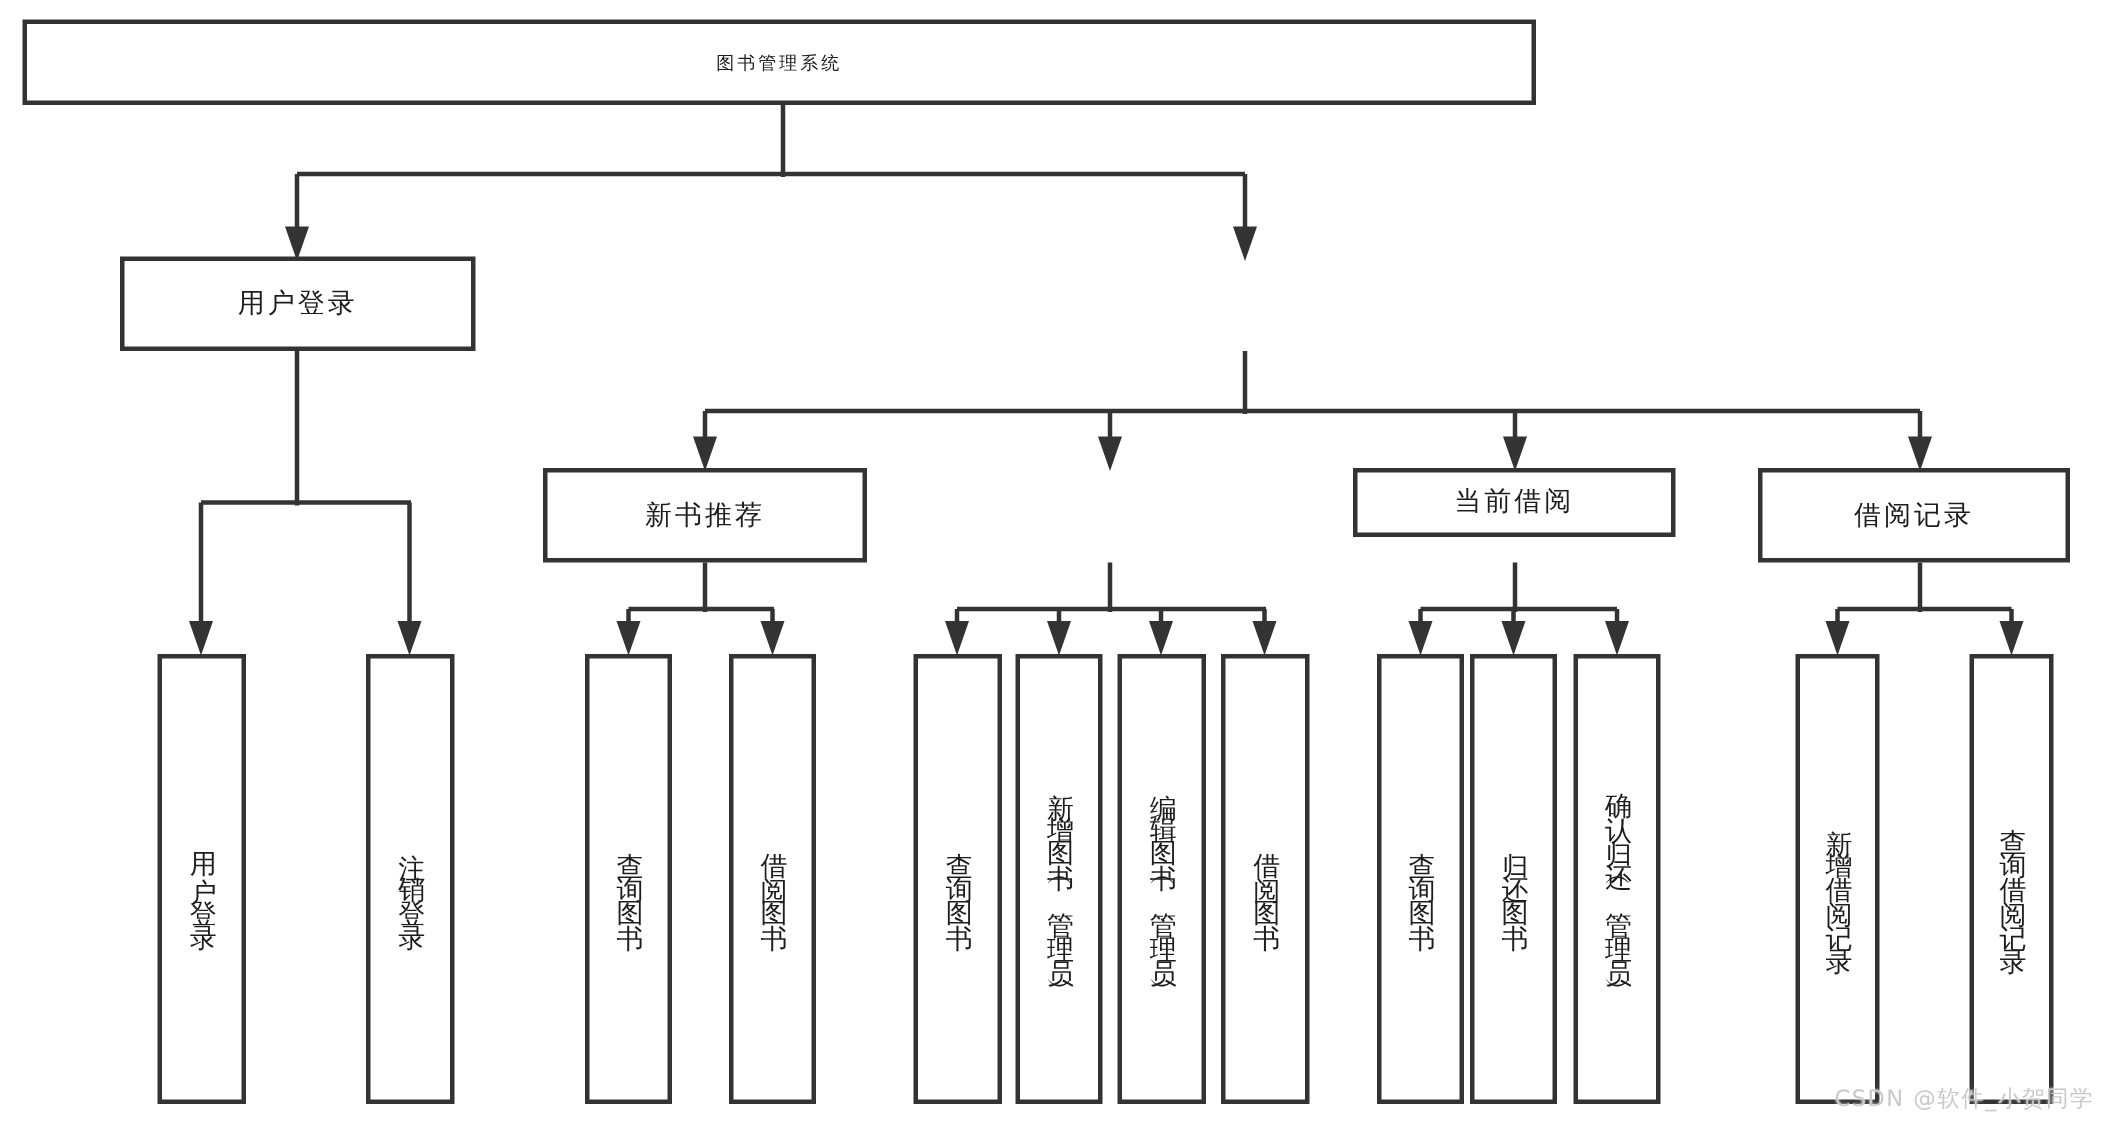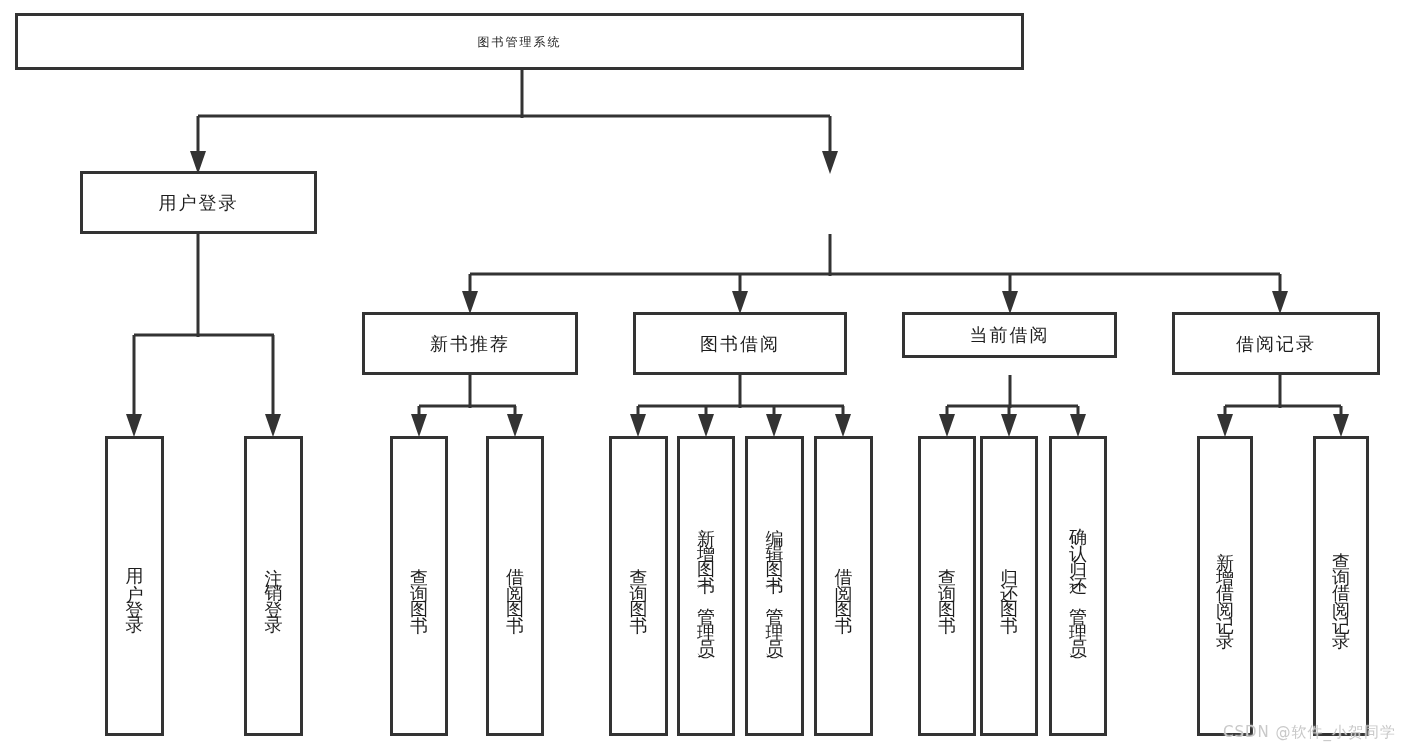--- a/index.html
+++ b/index.html
@@ -63,21 +63,20 @@
 </head>
 <body>
 
 <div id="canvas">
 
   <div class="box h root" style="left:15px;top:13px;width:1009px;height:57px;">图书管理系统</div>
 
   <div class="box h" style="left:80px;top:171px;width:237px;height:63px;">用户登录</div>
 
   <div class="box h" style="left:362px;top:312px;width:216px;height:63px;">新书推荐</div>
-  <div class="box h" style="left:633px;top:312px;width:214px;height:63px;">图书借阅</div>
   <div class="box h" style="left:902px;top:312px;width:215px;height:46px;">当前借阅</div>
   <div class="box h" style="left:1172px;top:312px;width:208px;height:63px;">借阅记录</div>
 
   <div class="box v" style="left:105px;top:436px;width:59px;height:300px;">用户登录</div>
   <div class="box v" style="left:244px;top:436px;width:59px;height:300px;">注销登录</div>
 
   <div class="box v" style="left:390px;top:436px;width:58px;height:300px;">查询图书</div>
   <div class="box v" style="left:486px;top:436px;width:58px;height:300px;">借阅图书</div>
 
   <div class="box v" style="left:609px;top:436px;width:59px;height:300px;">查询图书</div>

